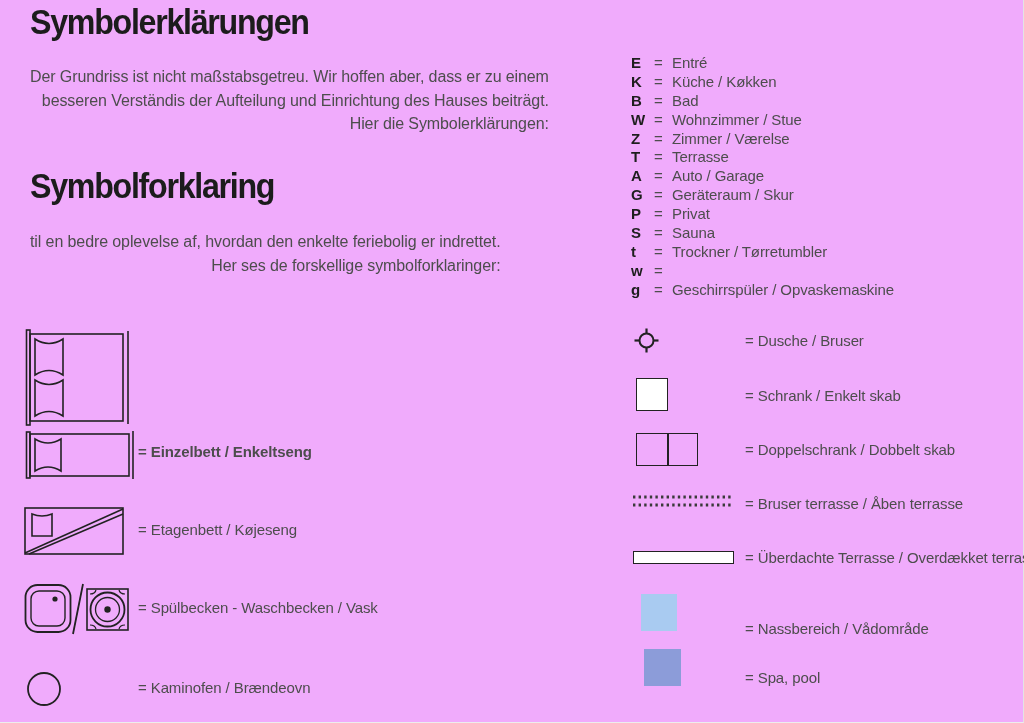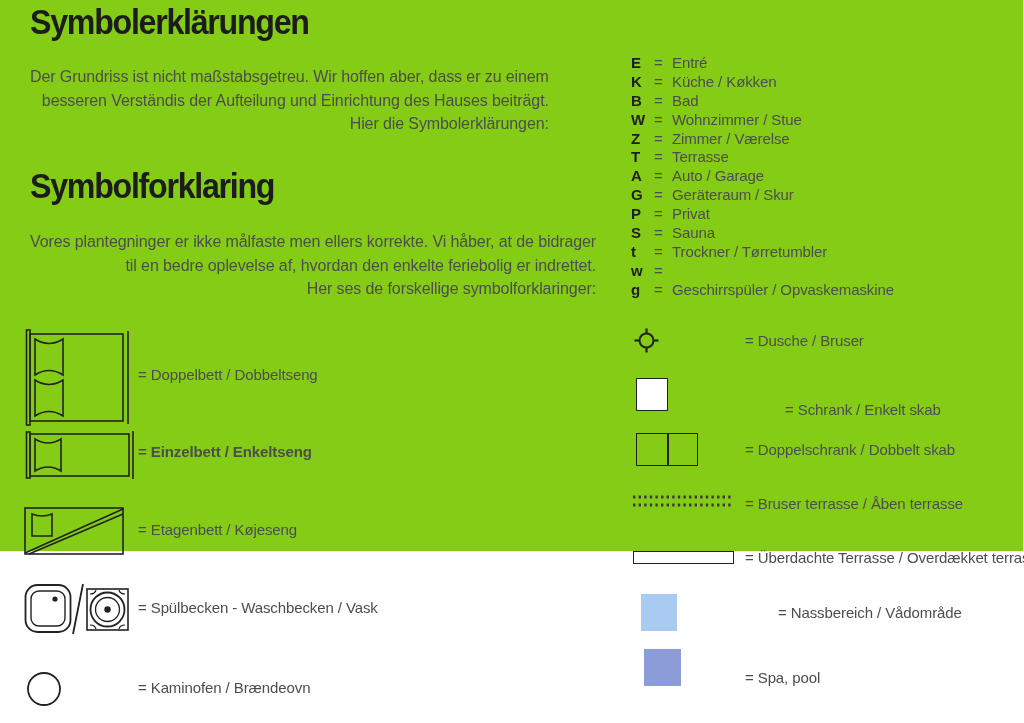--- a/index.html
+++ b/index.html
@@ -1,19 +1,19 @@
 <!DOCTYPE html>
 <html><head>
 <meta charset="utf-8">
 <style>
   * { margin:0; padding:0; box-sizing:border-box; }
   html,body { width:1024px; height:723px; background:#fff; overflow:hidden; }
   body { font-family:"Liberation Sans", sans-serif; color:#4f4f4f; }
   .page {
-    position:relative; width:1024px; height:552px; background:#84cc16;
+    position:relative; width:1024px; height:723px; background:#f0abfc;
     border-right:1px solid #e3e3e3; border-bottom:1px solid #ededed;
   }
   .h-title {
     position:absolute; left:30px; color:#1c1c1c; font-size:35px; font-weight:700;
     letter-spacing:-1.4px; line-height:40px; transform:scaleX(0.92); transform-origin:left top;
     white-space:nowrap;
   }
   #title-de { top:2px; }
   #title-da { top:166px; }
   .para { position:absolute; left:30px; font-size:16px; line-height:23.5px; color:#4d4d4d; letter-spacing:-0.1px; white-space:nowrap;text-align:right; }
@@ -46,21 +46,20 @@
 
   <div class="h-title" id="title-de">Symbolerklärungen</div>
   <div class="para" id="para-de">
     <div>Der Grundriss ist nicht maßstabsgetreu. Wir hoffen aber, dass er zu einem</div>
     <div>besseren Verständis der Aufteilung und Einrichtung des Hauses beiträgt.</div>
     <div>Hier die Symbolerklärungen:</div>
   </div>
 
   <div class="h-title" id="title-da">Symbolforklaring</div>
   <div class="para" id="para-da">
-    <div>Vores plantegninger er ikke målfaste men ellers korrekte. Vi håber, at de bidrager</div>
     <div>til en bedre oplevelse af, hvordan den enkelte feriebolig er indrettet.</div>
     <div>Her ses de forskellige symbolforklaringer:</div>
   </div>
 
   <div class="codes">
     <div class="code-row">
         <span class="code-letter">E</span>
         <span class="code-eq">=</span>
         <span class="code-label">Entré</span>
       </div>
@@ -129,21 +128,20 @@
     <svg width="108" height="97" viewBox="0 0 108 97">
       <g fill="none" stroke="#222" stroke-width="1.6">
         <rect x="2.5" y="1" width="3.5" height="95"></rect>
         <rect x="6" y="5" width="93" height="87"></rect>
         <line x1="104" y1="2" x2="104" y2="95"></line>
         <path d="M11 10 Q25 19 39 10 L39 46 Q25 37 11 46 Z"></path>
         <path d="M11 51 Q25 60 39 51 L39 87 Q25 78 11 87 Z"></path>
       </g>
     </svg>
   </div>
-  <div class="sym-label lbl-l" style="top:366px;">= Doppelbett / Dobbeltseng</div>
 
   <div class="shape" style="left:24px; top:431px;">
     <svg width="112" height="48" viewBox="0 0 112 48">
       <g fill="none" stroke="#222" stroke-width="1.6">
         <rect x="2.5" y="1" width="3.5" height="46"></rect>
         <rect x="6" y="3" width="99" height="42"></rect>
         <line x1="109" y1="0" x2="109" y2="48"></line>
         <path d="M11 8 Q24 16 37 8 L37 40 Q24 32 11 40 Z"></path>
       </g>
     </svg>
@@ -193,37 +191,37 @@
         <line x1="13.5" y1="1.5" x2="13.5" y2="6" stroke-width="2.2"></line>
         <line x1="13.5" y1="21" x2="13.5" y2="25.5" stroke-width="2.2"></line>
         <line x1="1.5" y1="13.5" x2="6" y2="13.5" stroke-width="2.2"></line>
         <line x1="21" y1="13.5" x2="25.5" y2="13.5" stroke-width="2.2"></line>
       </g>
     </svg>
   </div>
   <div class="sym-label lbl-r" style="top:332px;">= Dusche / Bruser</div>
 
   <div class="shape box" style="left:636px; top:378px; width:32px; height:33px;"></div>
-  <div class="sym-label lbl-r" style="top:401px;margin-left:40px;">= Schrank / Enkelt skab</div>
+  <div class="sym-label lbl-r" style="top:387px;">= Schrank / Enkelt skab</div>
 
   <div class="dbl-closet">
       <div class="divider"></div>
     </div>
   <div class="sym-label lbl-r" style="top:441px;">= Doppelschrank / Dobbelt skab</div>
 
   <div class="shape" style="left:632px; top:493px;">
     <svg width="101" height="17" viewBox="0 0 101 17">
       <line x1="1" y1="4" x2="100" y2="4" stroke="#3a3a3a" stroke-width="3" stroke-dasharray="2.4 3.2"></line>
       <line x1="1" y1="12" x2="100" y2="12" stroke="#3a3a3a" stroke-width="3" stroke-dasharray="2.4 3.2"></line>
     </svg>
   </div>
   <div class="sym-label lbl-r" style="top:495px;">= Bruser terrasse / Åben terrasse</div>
 
   <div class="shape box" style="left:633px; top:551px; width:101px; height:13px;"></div>
   <div class="sym-label lbl-r" style="top:549px;">= Überdachte Terrasse / Overdækket terrasse</div>
 
   <div class="shape fillbox" style="left: 641px; top: 594px; width: 36px; height: 37px; background: rgb(169, 203, 241);"></div>
-  <div class="sym-label lbl-r" style="top:604px;margin-left:33px;">= Nassbereich / Vådområde</div>
+  <div class="sym-label lbl-r" style="top:620px;">= Nassbereich / Vådområde</div>
 
   <div class="shape fillbox" style="left: 644px; top: 649px; width: 37px; height: 37px; background: rgb(140, 156, 217);"></div>
   <div class="sym-label lbl-r" style="top:659px;margin-top:10px;">= Spa, pool</div>
 
 </div>
 
 </body></html>

